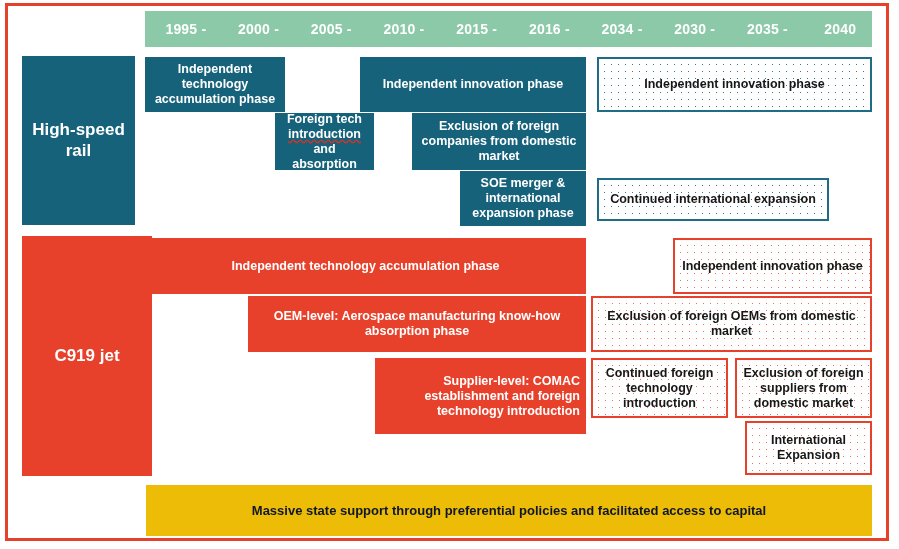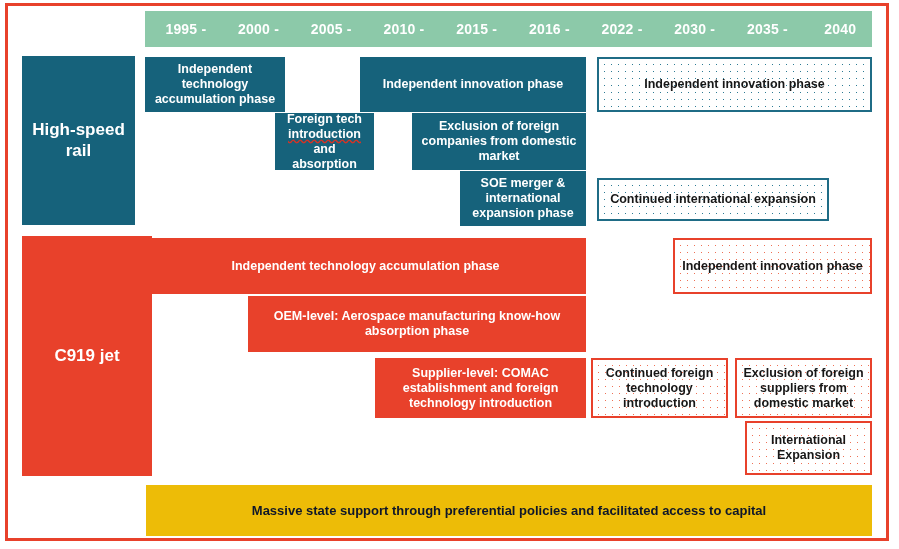--- a/index.html
+++ b/index.html
@@ -167,21 +167,21 @@
 
   <div class="frame"></div>
 
   <div class="timeline-header">
     <span class="year-tick">1995 -</span>
     <span class="year-tick">2000 -</span>
     <span class="year-tick">2005 -</span>
     <span class="year-tick">2010 -</span>
     <span class="year-tick">2015 -</span>
     <span class="year-tick">2016 -</span>
-    <span class="year-tick">2022 -</span>
+    <span class="year-tick">2034 -</span>
     <span class="year-tick">2030 -</span>
     <span class="year-tick">2035 -</span>
     <span class="year-tick">2040</span>
   </div>
 
   <div class="row-label rail">
     <span>High-speed rail</span>
   </div>
 
   <div class="box solid-teal" style="left:145px; top:57px; width:140px; height:55px;">
@@ -217,28 +217,31 @@
   </div>
 
   <div class="box solid-red" style="left:145px; top:238px; width:441px; height:56px;">
     <span class="label">Independent technology accumulation phase</span>
   </div>
 
   <div class="box solid-red" style="left:248px; top:296px; width:338px; height:56px;">
     <span class="label">OEM-level: Aerospace manufacturing know-how absorption phase</span>
   </div>
 
-  <div class="box solid-red" style="left:375px; top:358px; width:211px; height:60px;">
+  <div class="box solid-red" style="left:375px; top:358px; width:211px; height:76px;text-align:right;">
     <span class="label">Supplier-level: COMAC establishment and foreign technology introduction</span>
   </div>
 
   <div class="box dotted-red" style="left:673px; top:238px; width:199px; height:56px;">
     <span class="label">Independent innovation phase</span>
   </div>
 
+  <div class="box dotted-red" style="left:591px; top:296px; width:281px; height:56px;">
+    <span class="label">Exclusion of foreign OEMs from domestic market</span>
+  </div>
 
   <div class="box dotted-red" style="left:591px; top:358px; width:137px; height:60px;">
     <span class="label">Continued foreign technology introduction</span>
   </div>
 
   <div class="box dotted-red" style="left:735px; top:358px; width:137px; height:60px;">
     <span class="label">Exclusion of foreign suppliers from domestic market</span>
   </div>
 
   <div class="box dotted-red" style="left:745px; top:421px; width:127px; height:54px;">

